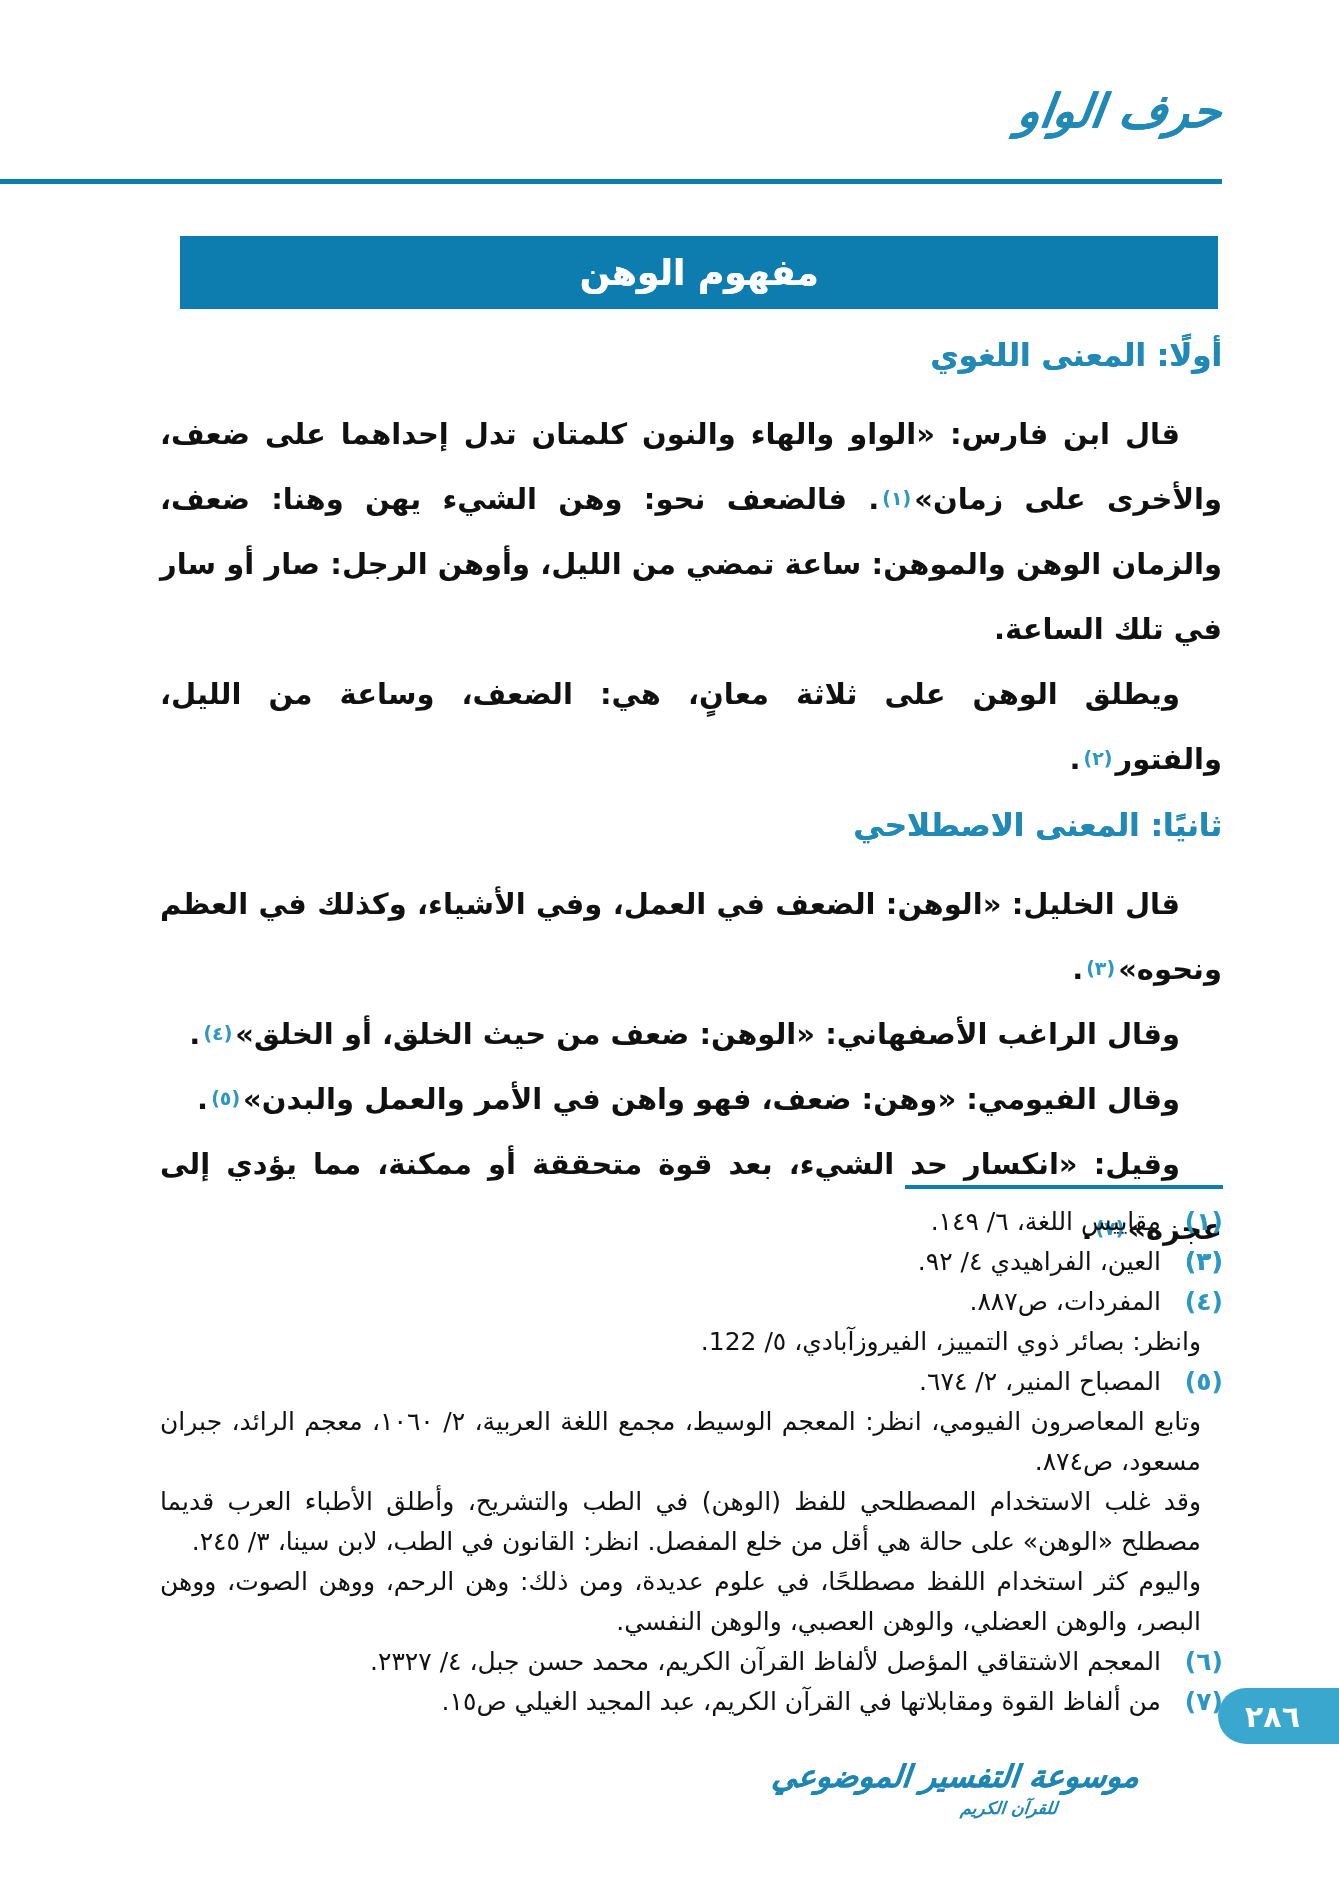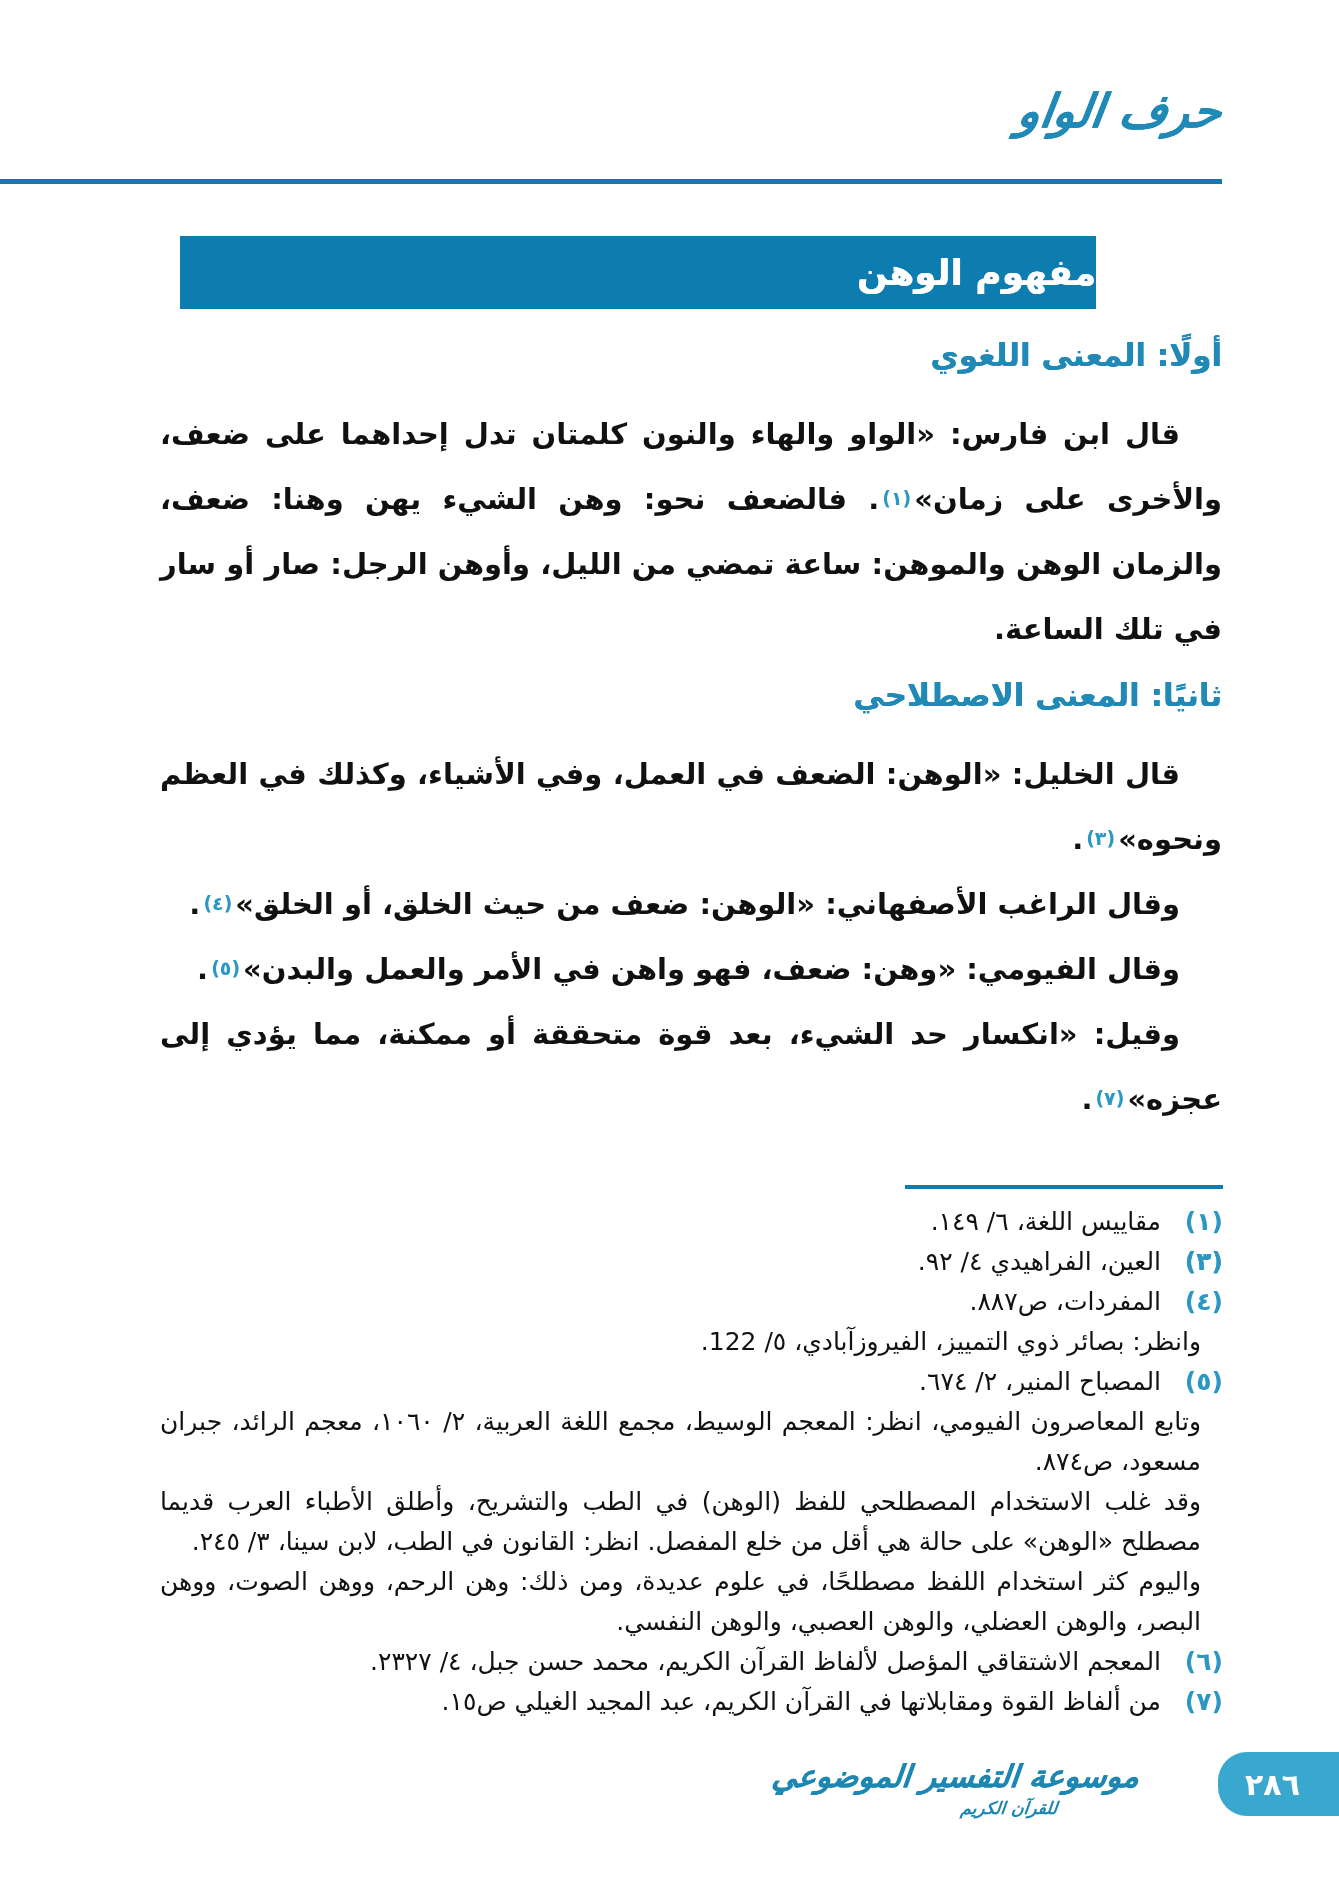--- a/index.html
+++ b/index.html
@@ -21,23 +21,23 @@
     white-space:nowrap;
   }
   .header-rule{
     position:absolute;top:179px;left:0;
     width:1222px;height:5px;
     background:var(--accent,#0d7cae);
   }
   
   .banner{
     position:absolute;top:236px;left:180px;
-    width:916px;height:73px;
+    width:1038px;height:73px;
     background:var(--accent,#0d7cae);
-    display:flex;align-items:center;justify-content:flex-start;
+    display:flex;align-items:center;justify-content:center;
   }
   .banner-title{
     color:#ffffff;font-size:36px;font-weight:bold;
     text-shadow:0.5px 0 currentColor;
   }
   
   .body-text{
     position:absolute;top:322px;left:160px;width:1062px;
     direction:rtl;
   }
@@ -89,22 +89,22 @@
     font-size:31px;font-weight:bold;font-style:italic;
     transform:skewX(-6deg);
     text-shadow:0.6px 0 currentColor;
     white-space:nowrap;
   }
   .logo-l2{
     font-size:17px;font-weight:bold;font-style:italic;
     margin-top:4px;transform:skewX(-6deg);
   }
   .page-tab{
-    position:absolute;top:1752px;right:0;
-    width:121px;height:64px;
+    position:absolute;top:1688px;right:0;
+    width:121px;height:56px;
     background:var(--tab,#3aa8ce);
     border-radius:29px 0 0 29px;
     display:flex;align-items:center;justify-content:center;
   }
   .page-tab-num{
     color:#ffffff;font-size:30px;font-weight:bold;
     letter-spacing:12px;margin-right:12px;
     direction:rtl;white-space:nowrap;
   }
 </style>
@@ -117,20 +117,21 @@
 
   <div class="header-rule"></div>
 
   <div class="banner">
     <span class="banner-title">مفهوم الوهن</span>
   </div>
 
   <div class="body-text" id="body-content">
       <h2 class="sec-heading">أولًا: المعنى اللغوي</h2>
       <p class="para">قال ابن فارس: «الواو والهاء والنون كلمتان تدل إحداهما على ضعف، والأخرى على زمان»<span class="fn-ref">(١)</span>. فالضعف نحو: وهن الشيء يهن وهنا: ضعف، والزمان الوهن والموهن: ساعة تمضي من الليل، وأوهن الرجل: صار أو سار في تلك الساعة.</p>
+      <p class="para">ويطلق الوهن على ثلاثة معانٍ، هي: الضعف، وساعة من الليل، والفتور<span class="fn-ref">(٢)</span>.</p>
       <h2 class="sec-heading">ثانيًا: المعنى الاصطلاحي</h2>
       <p class="para">قال الخليل: «الوهن: الضعف في العمل، وفي الأشياء، وكذلك في العظم ونحوه»<span class="fn-ref">(٣)</span>.</p>
       <p class="para">وقال الراغب الأصفهاني: «الوهن: ضعف من حيث الخلق، أو الخلق»<span class="fn-ref">(٤)</span>.</p>
       <p class="para">وقال الفيومي: «وهن: ضعف، فهو واهن في الأمر والعمل والبدن»<span class="fn-ref">(٥)</span>.</p>
       <p class="para">وقيل: «انكسار حد الشيء، بعد قوة متحققة أو ممكنة، مما يؤدي إلى عجزه»<span class="fn-ref">(٧)</span>.</p>
     </div>
 
   <div class="footnote-rule"></div>
 
   <div class="footnotes" id="footnotes">

